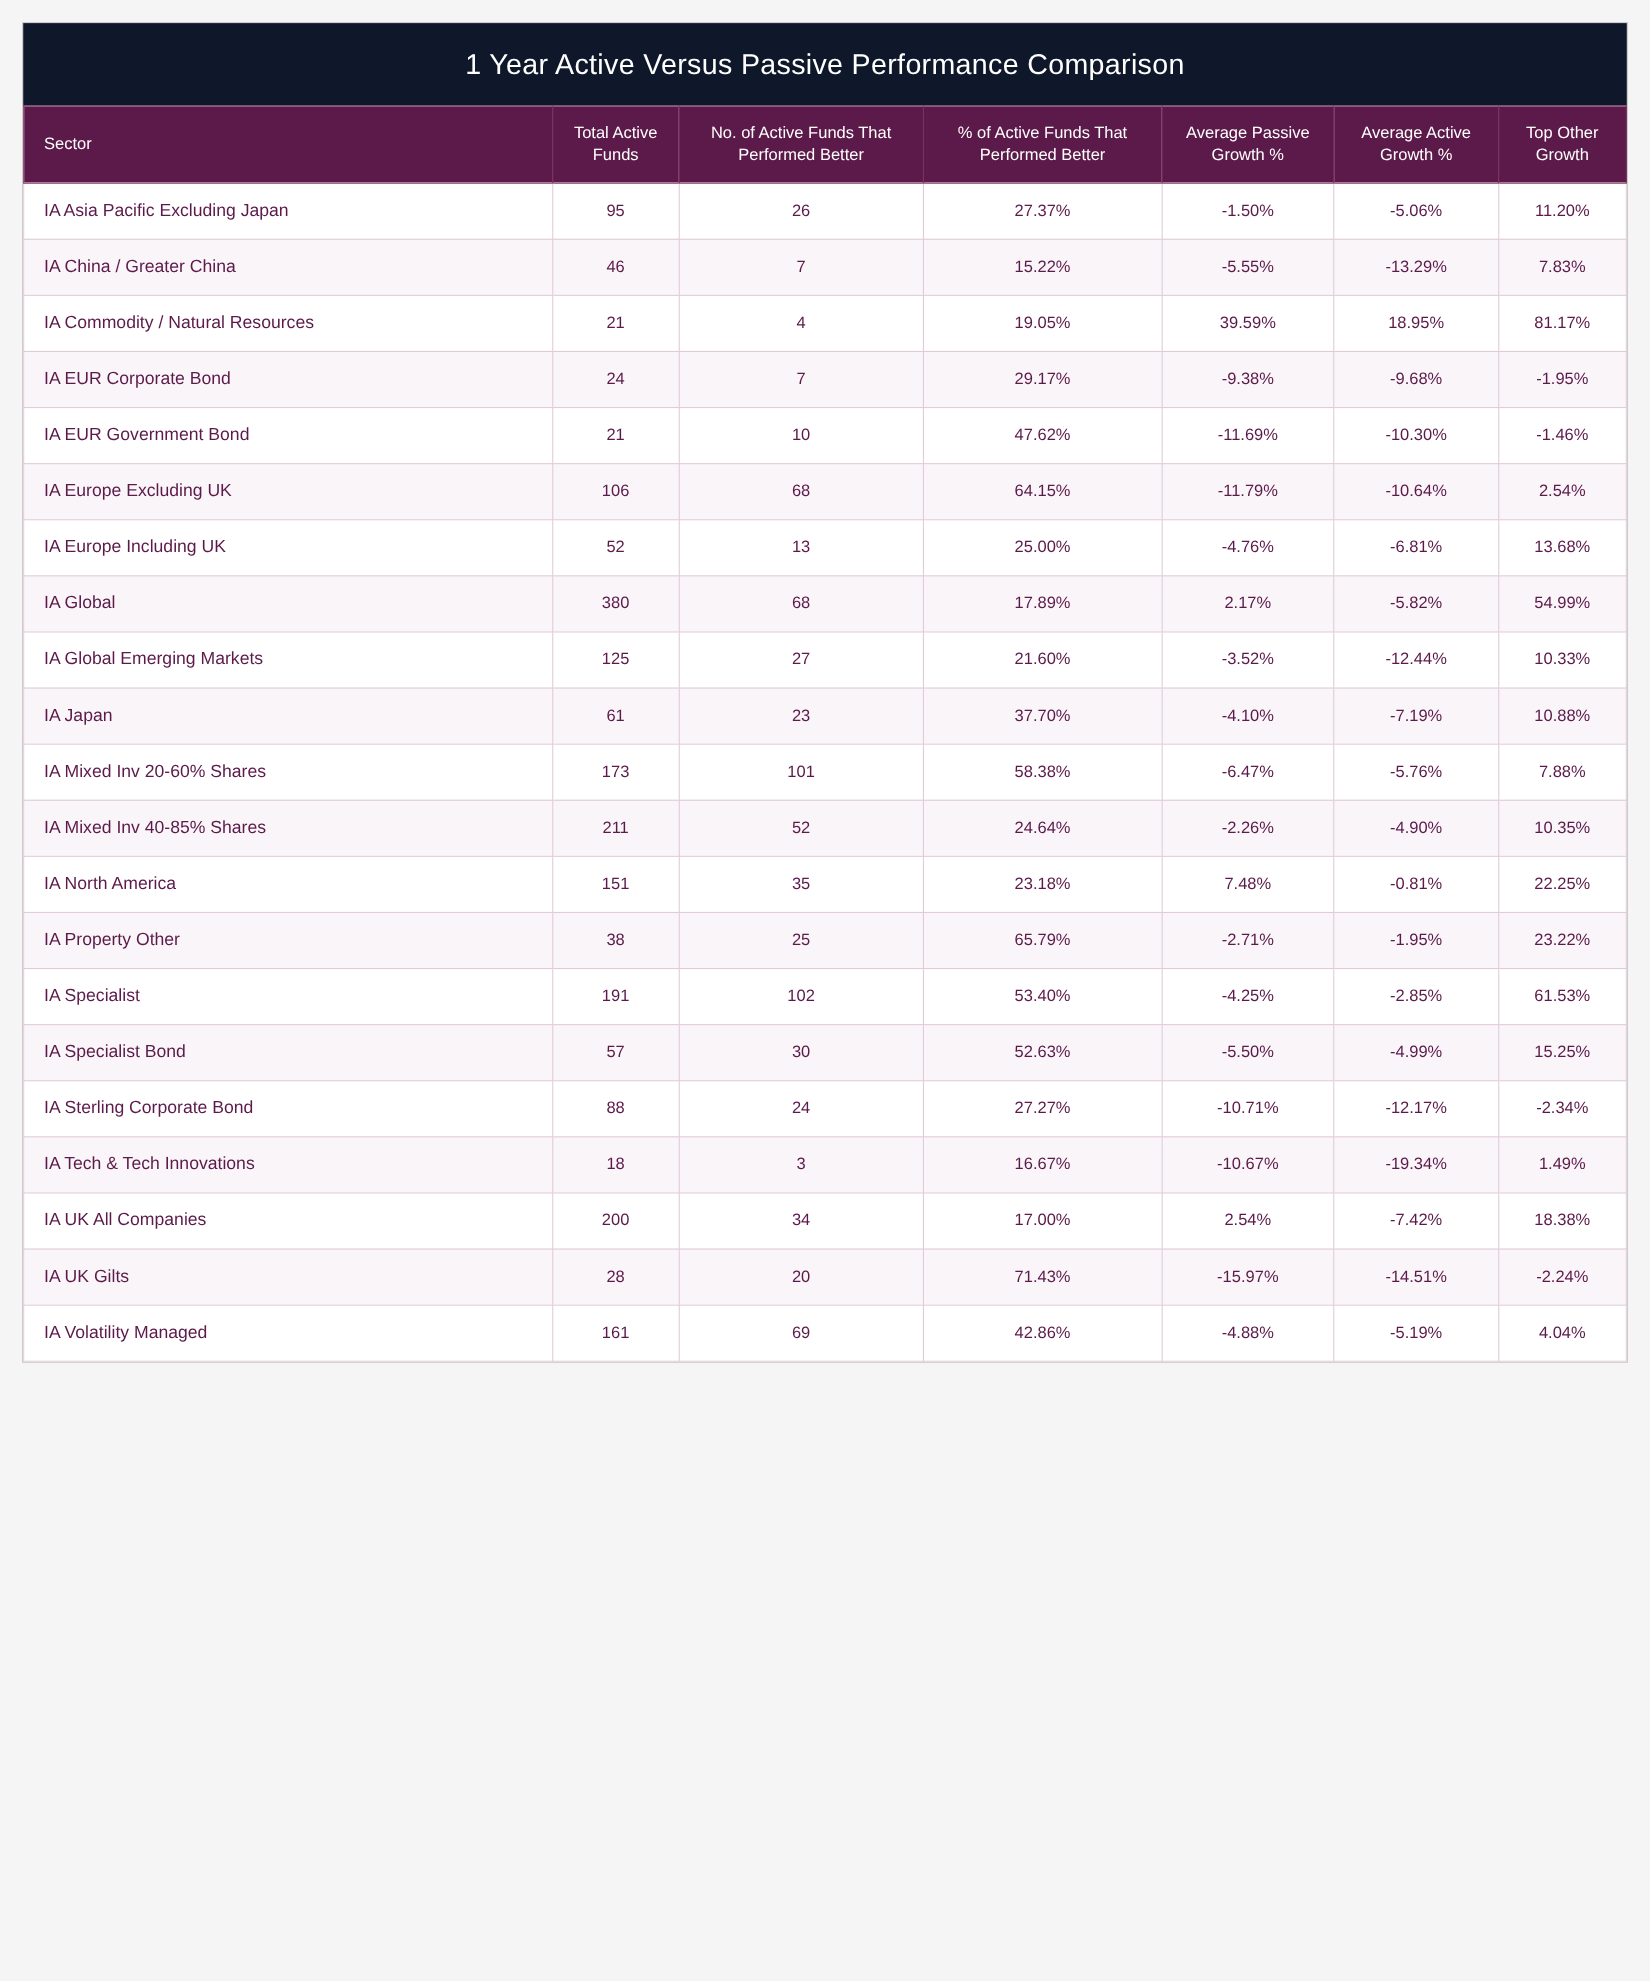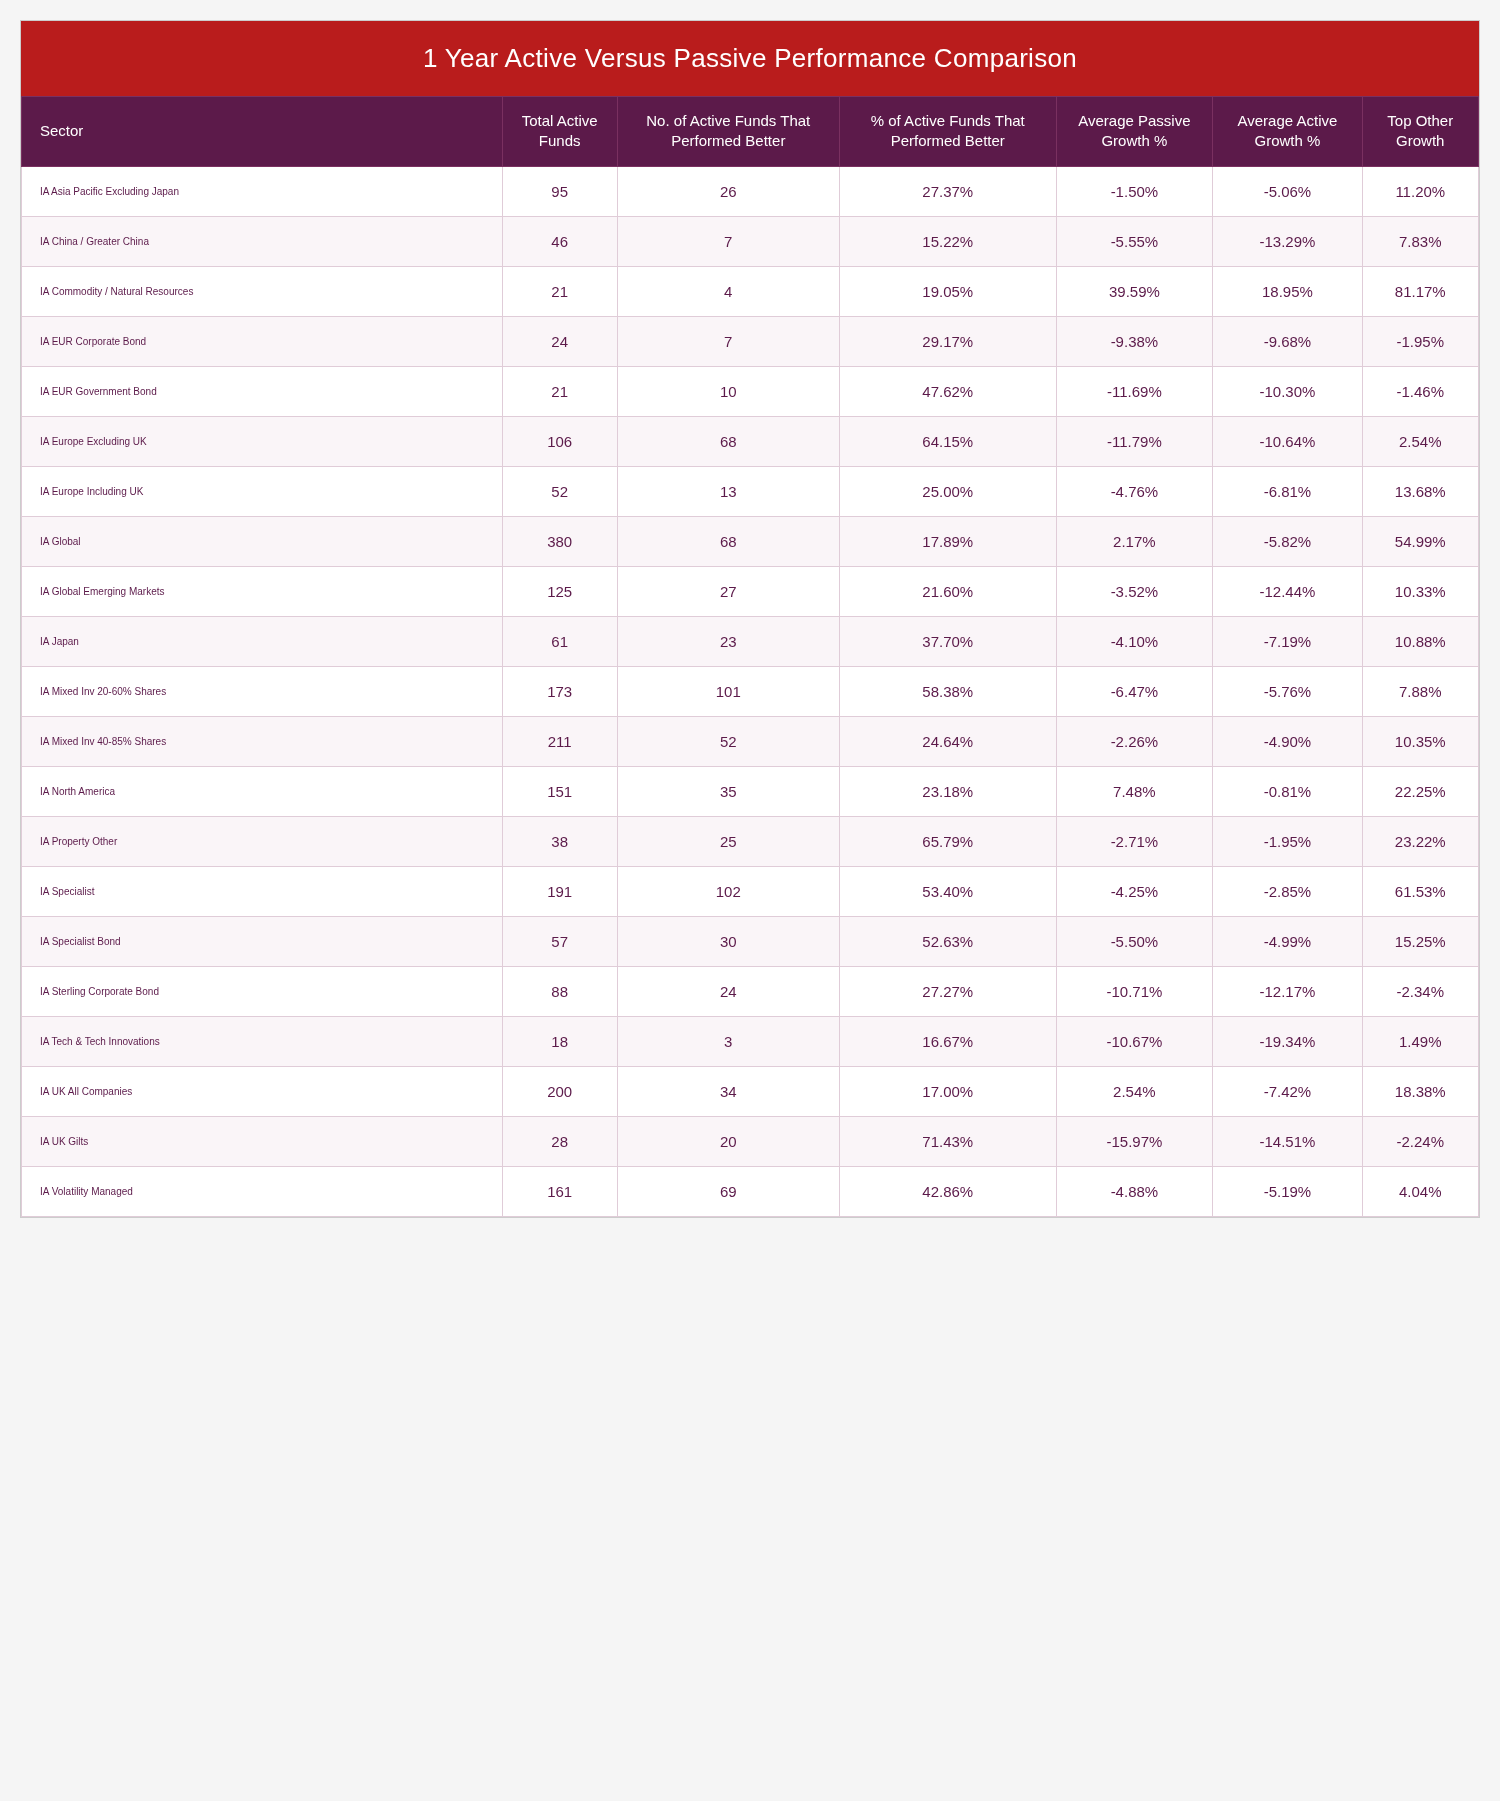--- a/index.html
+++ b/index.html
@@ -18,21 +18,21 @@
     }
 
     .table-container {
       width: 1460px;
       background: #fff;
       border: 1px solid #ccc;
       overflow: hidden;
     }
 
     .table-title {
-      background: #b91c1c;
+      background: #0f172a;
       color: #fff;
       text-align: center;
       font-size: 26px;
       font-weight: normal;
       padding: 22px 20px;
       letter-spacing: 0.3px;
     }
 
     table {
       width: 100%;
@@ -78,21 +78,21 @@
       text-align: center;
       font-size: 15px;
       color: #5c1a4a;
       border: 1px solid #e0ccd8;
       vertical-align: middle;
     }
 
     tbody td.sector-cell {
       text-align: left;
       padding-left: 18px;
-      font-size: 10px;
+      font-size: 16px;
       color: #5c1a4a;
     }
   </style>
 </head>
 <body>
 
 <div class="table-container">
   <div class="table-title">1 Year Active Versus Passive Performance Comparison</div>
   <table>
     <thead>

